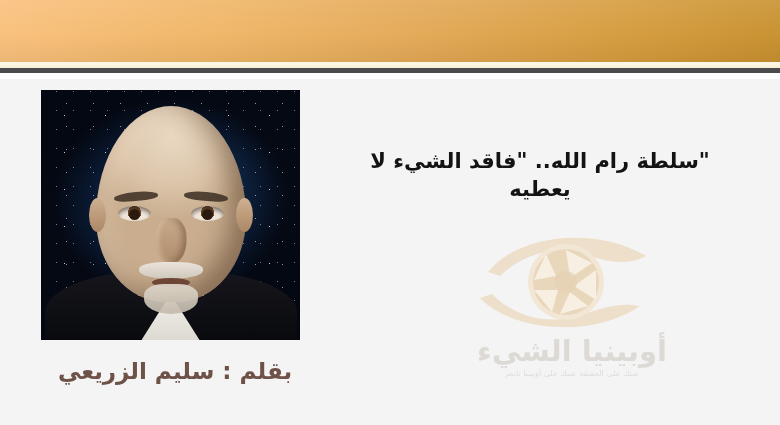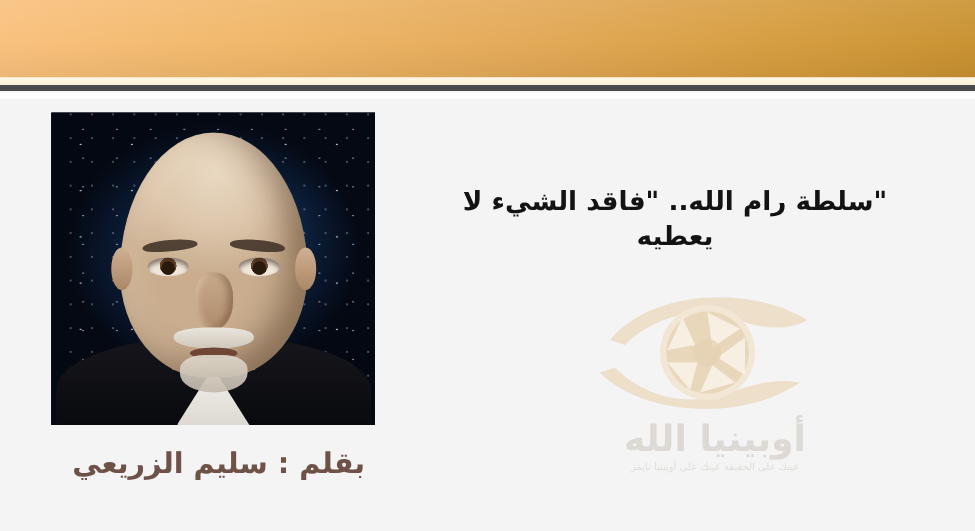--- a/index.html
+++ b/index.html
@@ -325,15 +325,15 @@
           <path d="M0 -32 L26 -19 L4 -4 Z"></path>
           <path d="M30 -12 L30 18 L8 4 Z"></path>
           <path d="M22 24 L-6 32 L4 10 Z"></path>
           <path d="M-14 30 L-32 8 L-8 8 Z"></path>
           <path d="M-32 -2 L-20 -28 L-10 -6 Z"></path>
         </g>
         <circle r="11" fill="#e4cfae" opacity="0.7"></circle>
       </g>
     </svg>
   </div>
-  <div class="wm-text">أوبينيا الله</div>
+  <div class="wm-text">أوبينيا الشيء</div>
   <div class="wm-tagline">عينك على الحقيقة عينك على أوبينيا تايمز</div>
 </div>
 
 </body></html>

